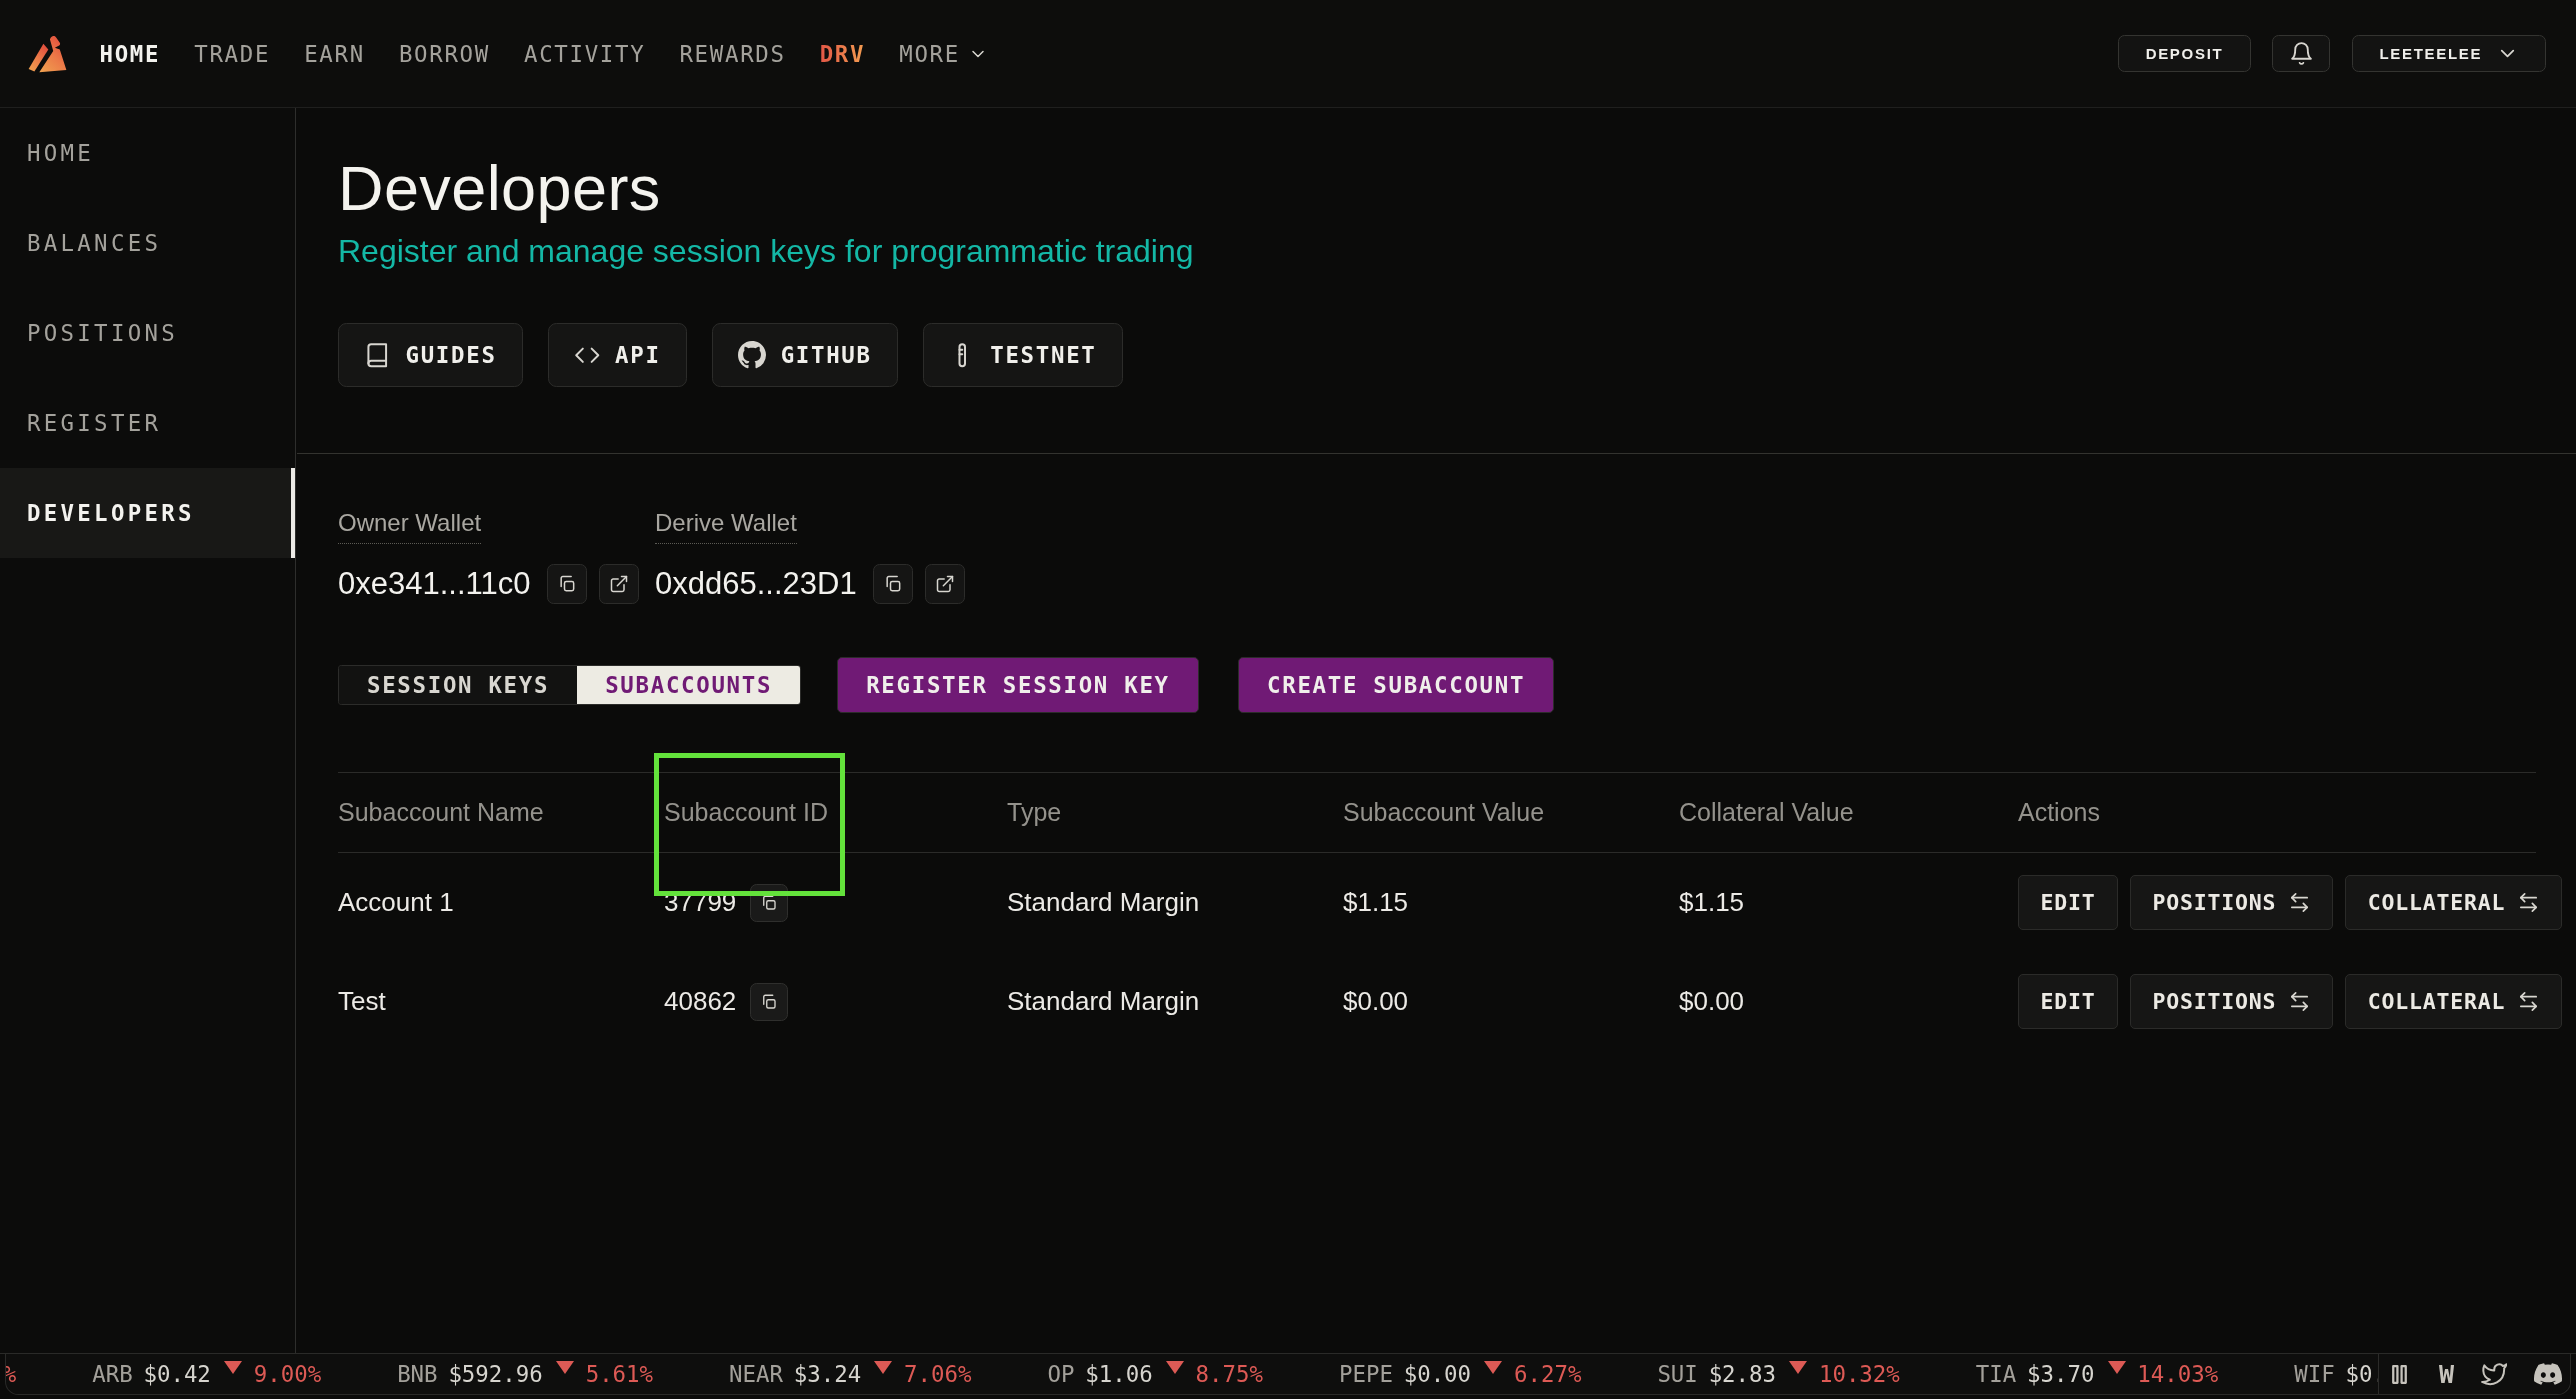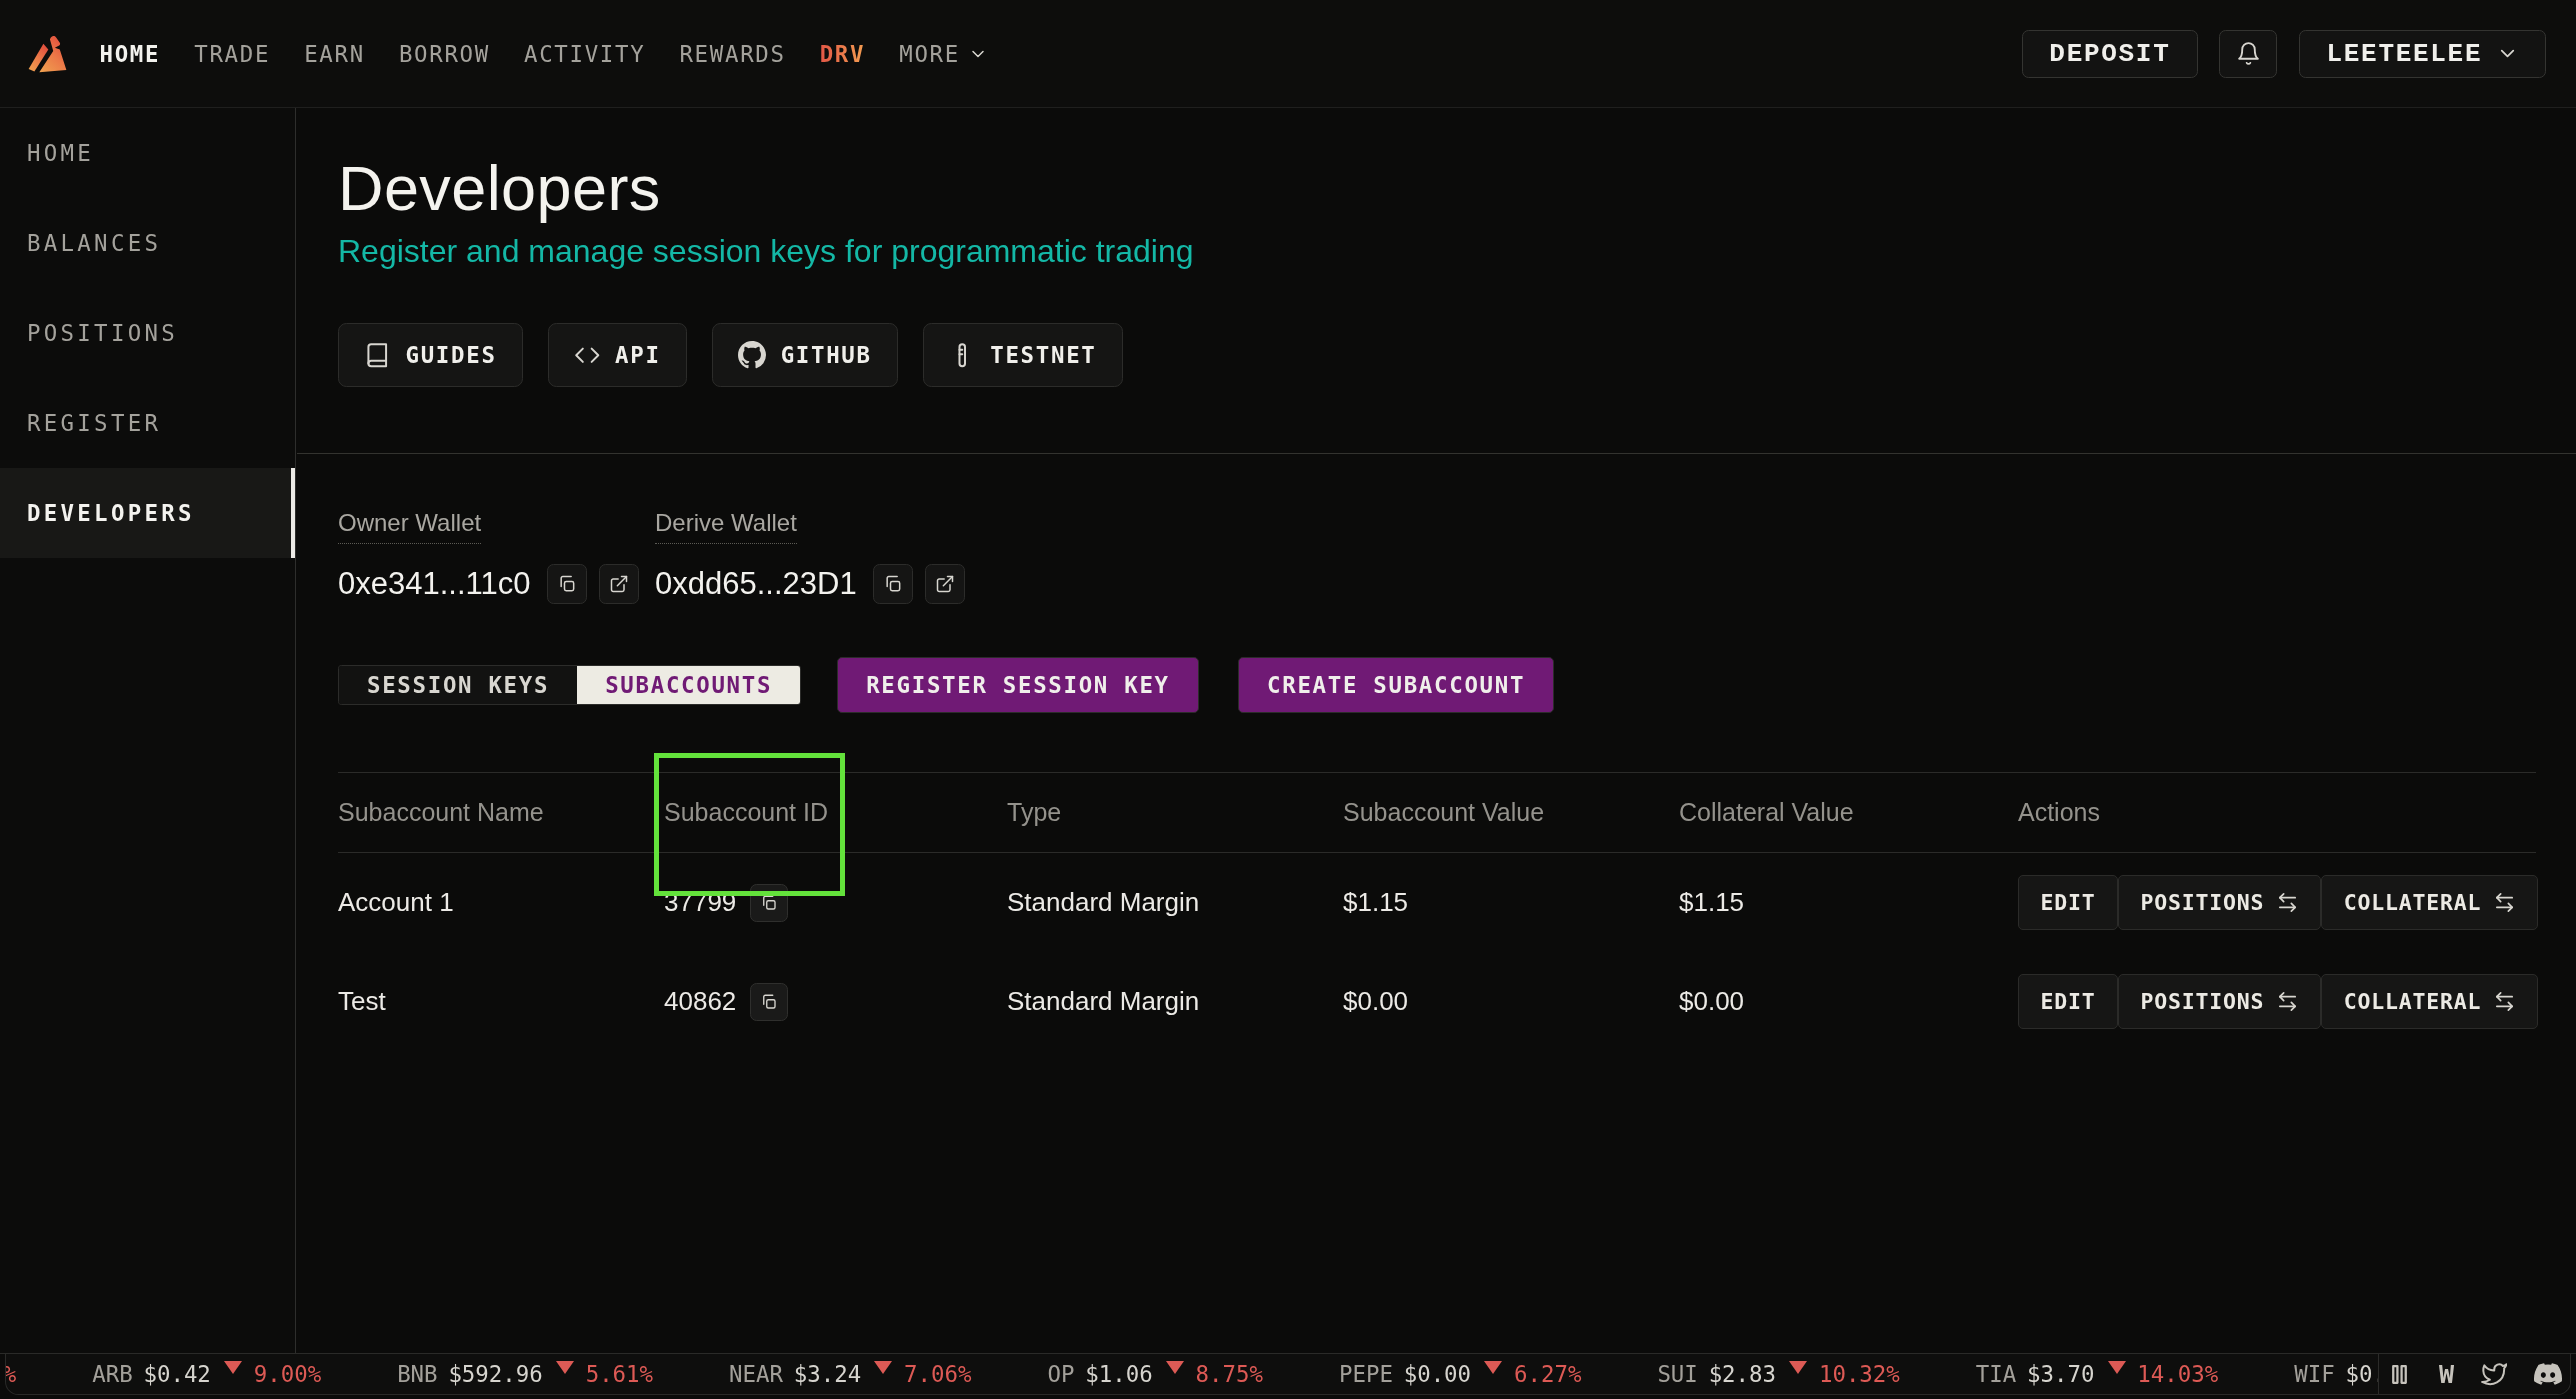--- a/index.html
+++ b/index.html
@@ -12,23 +12,23 @@
     display:flex; align-items:center; padding:0 30px 0 27px; }
   .brand { width:41px; height:41px; margin-right:31.5px; flex:0 0 auto; }
   .main-nav { display:flex; align-items:center; gap:34px; }
   .nav-item { font-family:"DejaVu Sans Mono","Liberation Mono",monospace;
     font-size:22.4px; font-weight:500; letter-spacing:1.7px; color:#a4a29c;
     text-decoration:none; cursor:pointer; display:flex; align-items:center; gap:8.3px; }
   .nav-item.active { color:#f2f1ed; font-weight:700; }
   .nav-item.drv { background:linear-gradient(90deg,#e25746,#f49d51);
     -webkit-background-clip:text; background-clip:text; color:transparent; font-weight:700; }
   .topbar-right { margin-left:auto; display:flex; align-items:center; gap:21.5px; }
-  .tb-btn { height:48px; background:#131312; border:0.8px solid #343431; border-radius:6.6px;
+  .tb-btn { height:37px; background:#131312; border:0.8px solid #343431; border-radius:6.6px;
     display:flex; align-items:center; justify-content:center; gap:13.3px;
-    font-family:Liberation Mono, monospace; font-size:26px; font-weight:700;
+    font-family:Liberation Sans, sans-serif; font-size:15px; font-weight:700;
     letter-spacing:1.7px; color:#f0efeb; cursor:pointer; padding:0 26.5px; }
   .tb-btn.icon-only { width:58px; padding:0; }
   svg.ic { stroke:#d8d6d0; stroke-width:1.8; fill:none; stroke-linecap:round; stroke-linejoin:round; }
 
   
   .sidebar { position:absolute; left:0; top:108px; width:296px; height:1246px;
     border-right:0.8px solid #2e2e2c; background:#0c0c0b; }
   .side-item { position:relative; height:90px; display:flex; align-items:center;
     padding-left:27px; font-family:"DejaVu Sans Mono","Liberation Mono",monospace;
     font-size:22.4px; letter-spacing:3.3px; color:#a4a29c; cursor:pointer; }
@@ -69,21 +69,21 @@
 
   
   .table { margin:59px 40px 0 41px; border-top:0.8px solid #2b2b29; }
   .tr { display:grid; grid-template-columns:326px 343px 336px 336px 339px 1fr; align-items:center; }
   .tr.head { height:80px; border-bottom:0.8px solid #2b2b29; }
   .th { font-size:25px; color:#94928c; }
   .tr.row { height:99px; }
   .td { font-size:26px; color:#eceae6; display:flex; align-items:center; gap:13.3px; }
   .copy-sm { width:38px; height:38px; background:#1a1a19; border:0.8px solid #2f2f2d;
     border-radius:6.6px; display:flex; align-items:center; justify-content:center; cursor:pointer; }
-  .row-actions { display:flex; gap:0; }
+  .row-actions { display:flex; gap:12px; }
   .row-btn { height:55px; padding:0 21.5px; background:#161615; border:0.8px solid #2b2b29;
     border-radius:5px; display:flex; align-items:center; gap:11.6px; cursor:pointer;
     font-family:"DejaVu Sans Mono","Liberation Mono",monospace; font-size:21.5px; font-weight:700;
     letter-spacing:0.8px; color:#eceae4; }
 
   
   .annotation { position:absolute; left:654px; top:753px; width:191px; height:143px;
     border:5px solid #63e23b; z-index:6; pointer-events:none; }
 
   

